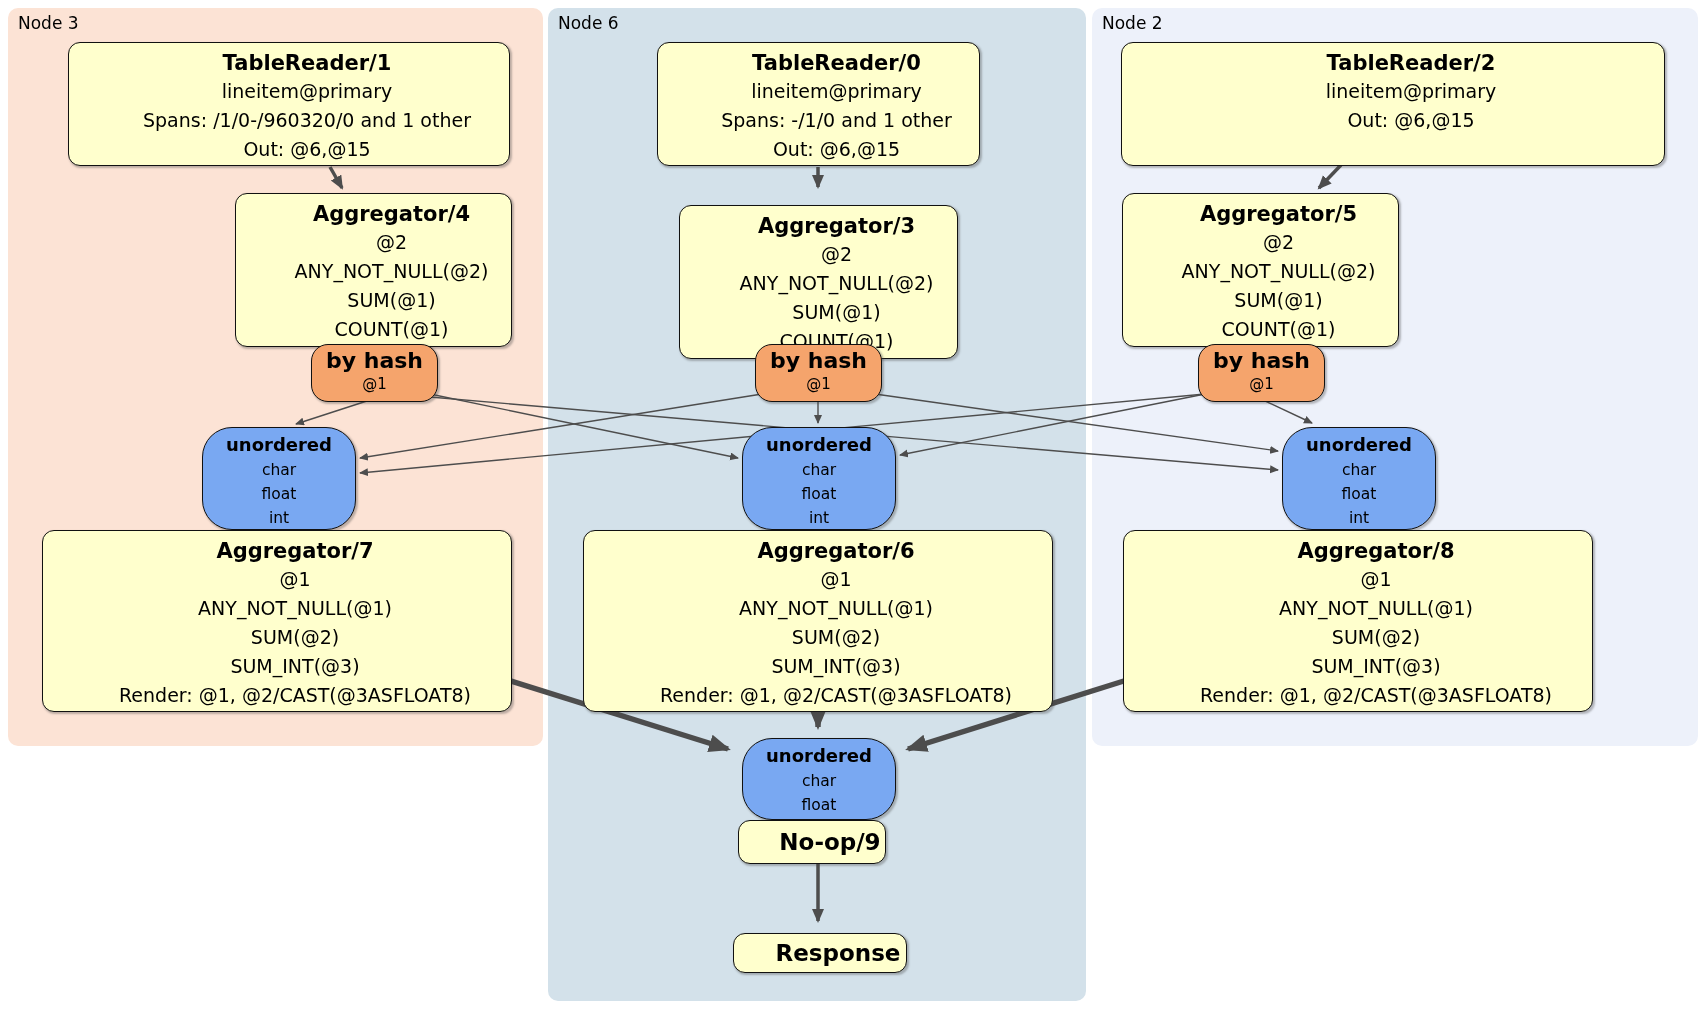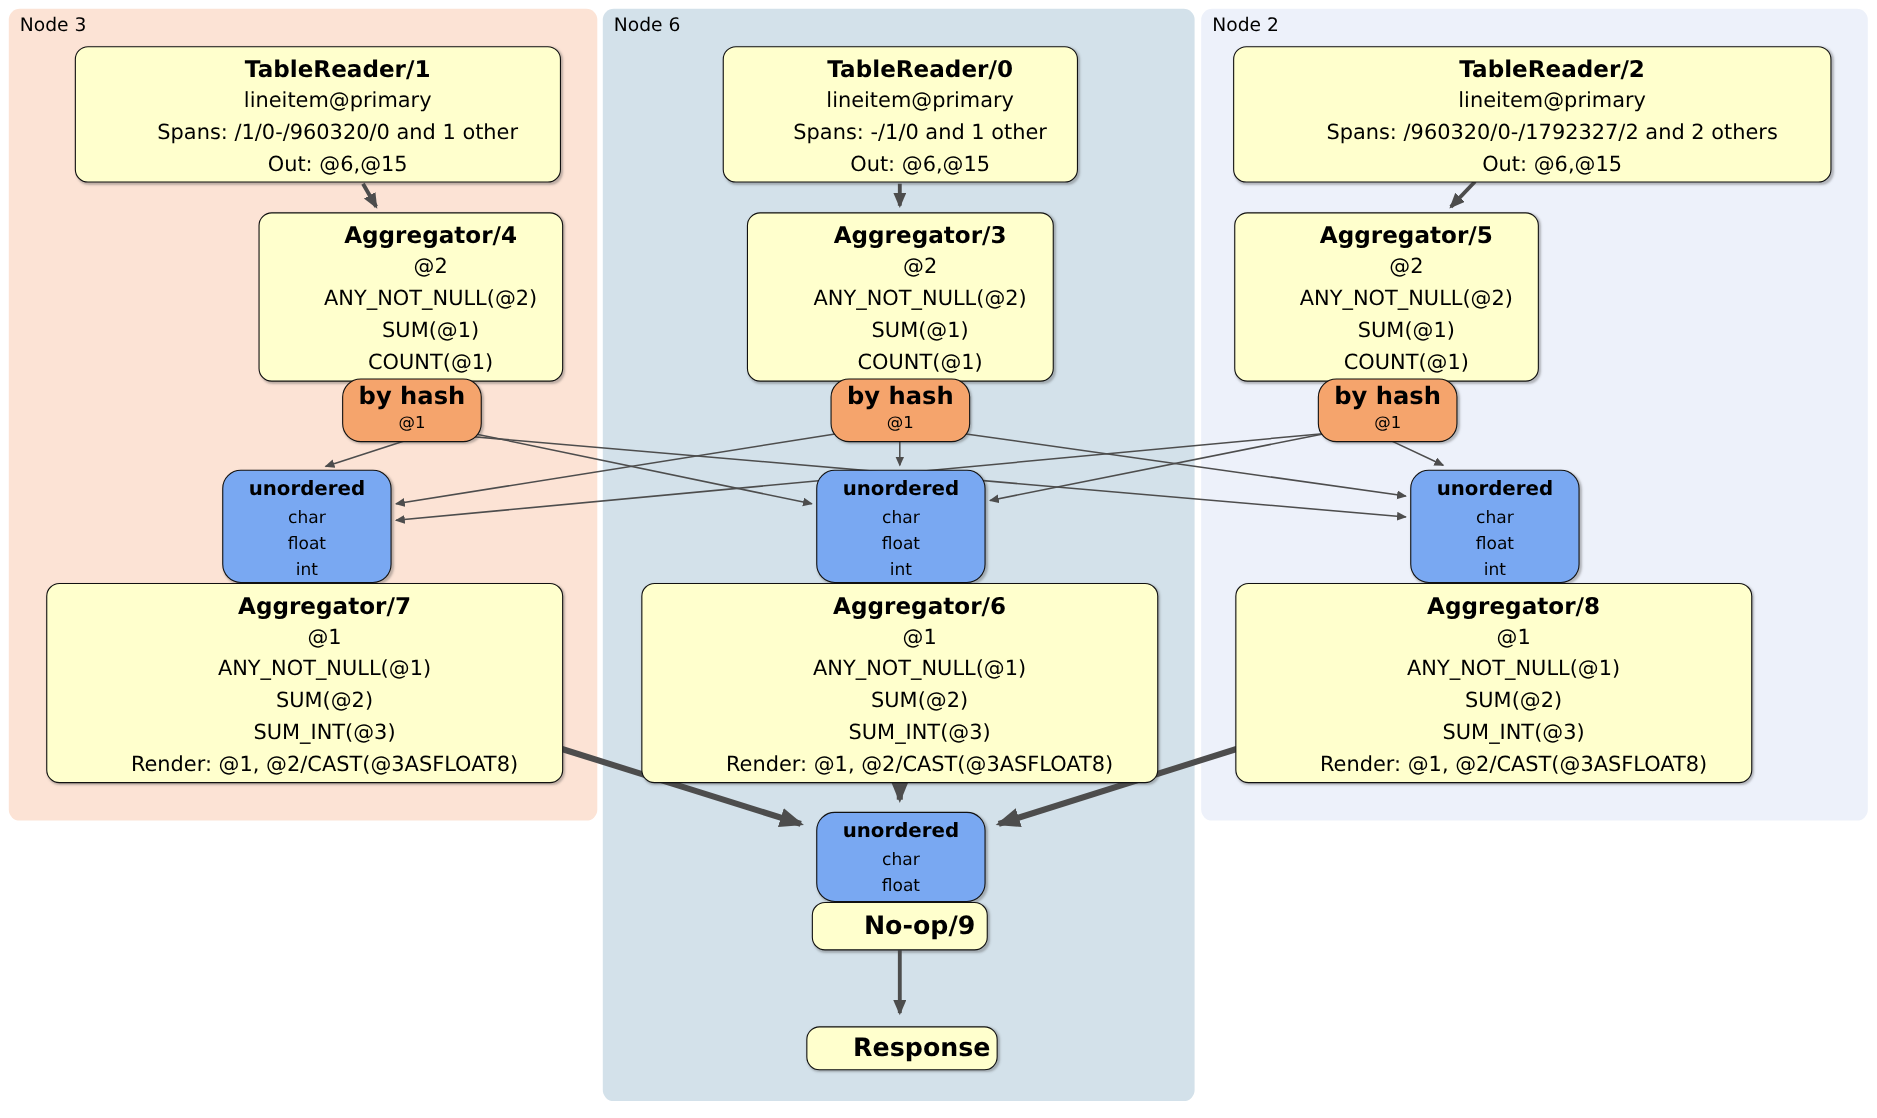--- a/index.html
+++ b/index.html
@@ -19,21 +19,21 @@
   .edges{position:absolute;left:0;top:0;z-index:2;}
   .edges line{stroke:var(--edge);}
   .edges .thin{stroke-width:1.4px;}
   .edges .med{stroke-width:3.5px;}
   .edges .thick{stroke-width:5.5px;}
   marker path{fill:var(--edge);}
   .pbox,.rbox,.sbox{position:absolute;z-index:3;text-align:center;border:1.5px solid var(--border);
       box-shadow:1.5px 1.5px 2px rgba(70,70,70,.35);}
   .pbox{background:var(--processor-bg);border-radius:12px;padding-left:36px;}
   .rbox{background:var(--router-bg);border-radius:17px;}
-  .sbox{background:var(--sync-bg);border-radius:17px;text-align:center;}
+  .sbox{background:var(--sync-bg);border-radius:30px;text-align:center;}
   .ptitle{font-weight:bold;font-size:21px;line-height:27px;padding-top:7px;white-space:nowrap;}
   .pline{font-size:19px;line-height:29px;white-space:nowrap;}
   .ptitle-lg{font-weight:bold;font-size:23px;white-space:nowrap;display:flex;align-items:center;justify-content:center;height:100%;}
   .rtitle{font-weight:bold;font-size:22px;line-height:25px;padding-top:3px;}
   .rline{font-size:15px;line-height:23px;}
   .stitle{font-weight:bold;font-size:18px;line-height:26px;padding-top:4px;}
   .sline{font-size:15.5px;line-height:24px;}
 </style>
 </head>
 <body>
@@ -115,21 +115,21 @@
     <div class="pline">SUM_INT(@3)</div>
     <div class="pline">Render: @1, @2/CAST(@3ASFLOAT8)</div>
   </div>
 
   <div class="pbox" style="left:657px;top:42px;width:323px;height:124px;">
     <div class="ptitle">TableReader/0</div>
     <div class="pline">lineitem@primary</div>
     <div class="pline">Spans: -/1/0 and 1 other</div>
     <div class="pline">Out: @6,@15</div>
   </div>
-  <div class="pbox" style="left:679px;top:193px;width:279px;height:154px;">
+  <div class="pbox" style="left:679px;top:205px;width:279px;height:154px;">
     <div class="ptitle">Aggregator/3</div>
     <div class="pline">@2</div>
     <div class="pline">ANY_NOT_NULL(@2)</div>
     <div class="pline">SUM(@1)</div>
     <div class="pline">COUNT(@1)</div>
   </div>
   <div class="rbox" style="left:755px;top:344px;width:127px;height:58px;">
     <div class="rtitle">by hash</div>
     <div class="rline">@1</div>
   </div>
@@ -144,21 +144,20 @@
     <div class="pline">@1</div>
     <div class="pline">ANY_NOT_NULL(@1)</div>
     <div class="pline">SUM(@2)</div>
     <div class="pline">SUM_INT(@3)</div>
     <div class="pline">Render: @1, @2/CAST(@3ASFLOAT8)</div>
   </div>
 
   <div class="pbox" style="left:1121px;top:42px;width:544px;height:124px;">
     <div class="ptitle">TableReader/2</div>
     <div class="pline">lineitem@primary</div>
-    <div class="pline">Spans: /960320/0-/1792327/2 and 2 others</div>
     <div class="pline">Out: @6,@15</div>
   </div>
   <div class="pbox" style="left:1122px;top:193px;width:277px;height:154px;">
     <div class="ptitle">Aggregator/5</div>
     <div class="pline">@2</div>
     <div class="pline">ANY_NOT_NULL(@2)</div>
     <div class="pline">SUM(@1)</div>
     <div class="pline">COUNT(@1)</div>
   </div>
   <div class="rbox" style="left:1198px;top:344px;width:127px;height:58px;">
@@ -178,20 +177,20 @@
     <div class="pline">SUM(@2)</div>
     <div class="pline">SUM_INT(@3)</div>
     <div class="pline">Render: @1, @2/CAST(@3ASFLOAT8)</div>
   </div>
 
   <div class="sbox" style="left:742px;top:738px;width:154px;height:82px;">
     <div class="stitle">unordered</div>
     <div class="sline">char</div>
     <div class="sline">float</div>
   </div>
-  <div class="pbox" style="left:738px;top:820px;width:160px;height:44px;">
+  <div class="pbox" style="left:738px;top:820px;width:148px;height:44px;">
     <div class="ptitle-lg">No-op/9</div>
   </div>
   <div class="pbox" style="left:733px;top:933px;width:174px;height:40px;">
     <div class="ptitle-lg">Response</div>
   </div>
 
 </div>
 
 </body></html>

